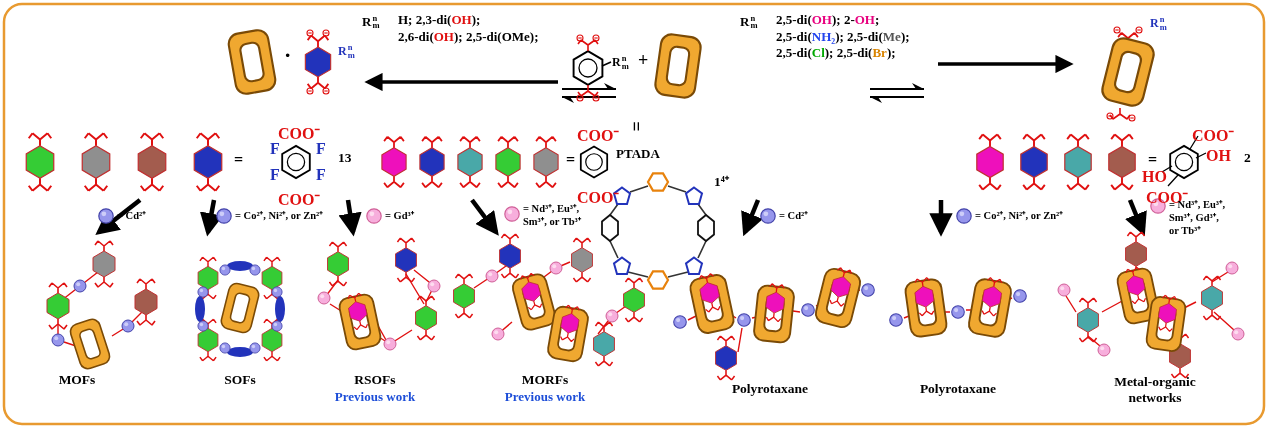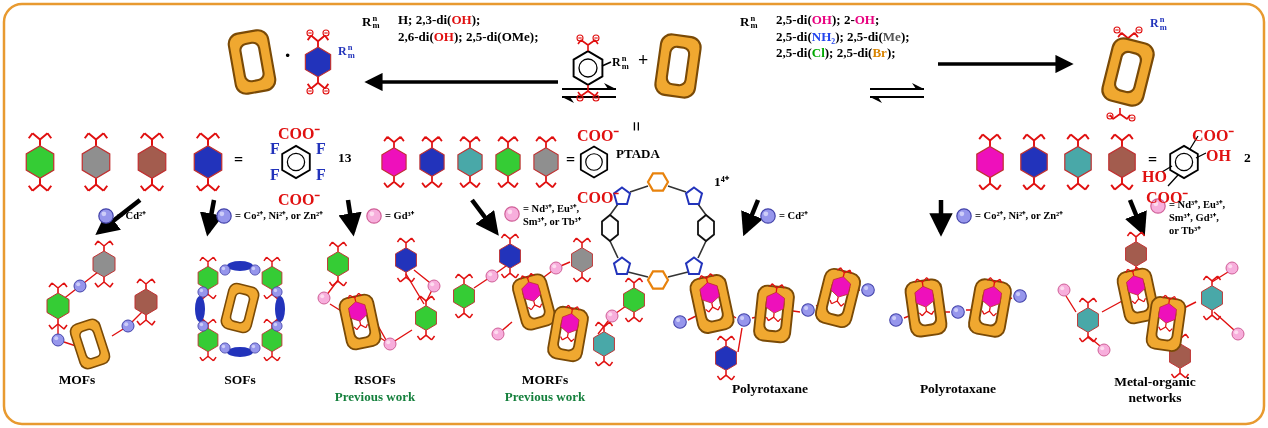--- a/index.html
+++ b/index.html
@@ -2,21 +2,21 @@
 <html><head>
 <meta charset="utf-8">
 <style>
   html,body{margin:0;padding:0;background:#fff;}
   .canvas{position:relative;width:1268px;height:428px;background:#ffffff;overflow:hidden;
           font-family:"Liberation Serif",serif;}
   svg{position:absolute;left:0;top:0;}
   .txt{position:absolute;font-family:"Liberation Serif",serif;font-weight:bold;color:#000;white-space:nowrap;}
   .s10{font-size:16px}.s12{font-size:12px}.s13{font-size:13px}
   .s14{font-size:13.5px}.s16{font-size:16px}.s18{font-size:18px}.s22{font-size:22px}
-  .red{color:#E01010}.blue{color:#2233BB}.cyan{color:#15803d}
+  .red{color:#E01010}.blue{color:#2233BB}.cyan{color:#1d4ed8}
   .ctr{text-align:center}
   .listline{font-size:13px;line-height:16.5px;}
   .legend{font-size:10.5px;line-height:13px;}
   .rot90{transform:rotate(90deg);transform-origin:center;}
   .rmn{display:inline-flex;align-items:center;font-weight:bold;}
   .rmn .stack{display:inline-flex;flex-direction:column;font-size:8.5px;line-height:7.5px;margin-left:1px;}
 </style>
 </head>
 <body>
 

